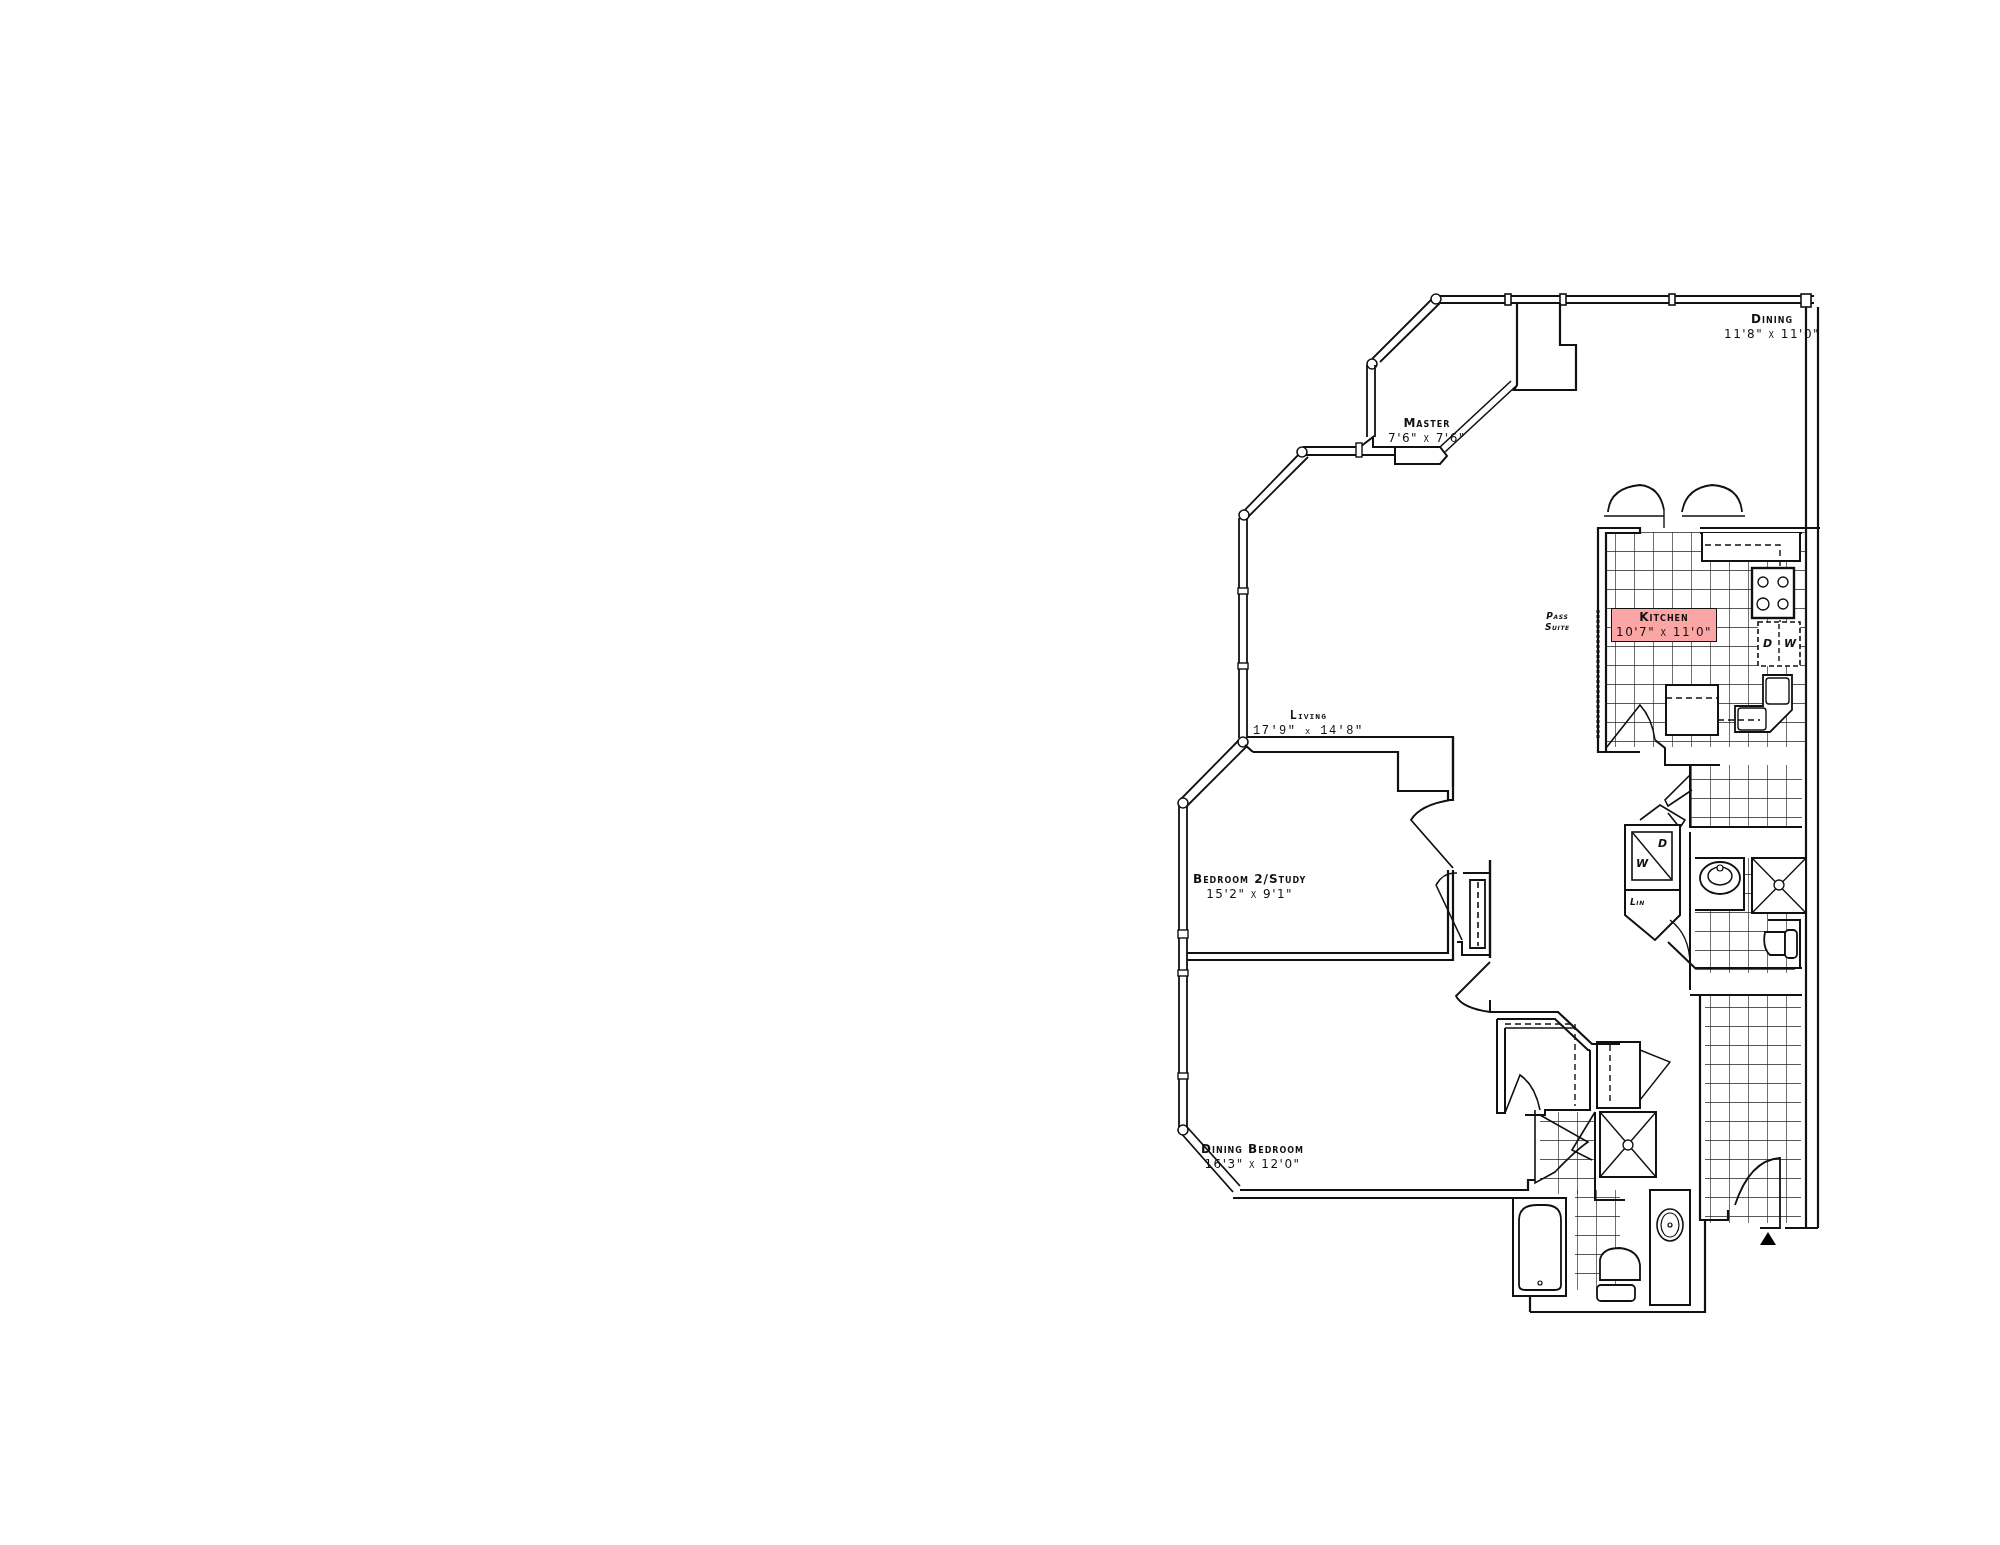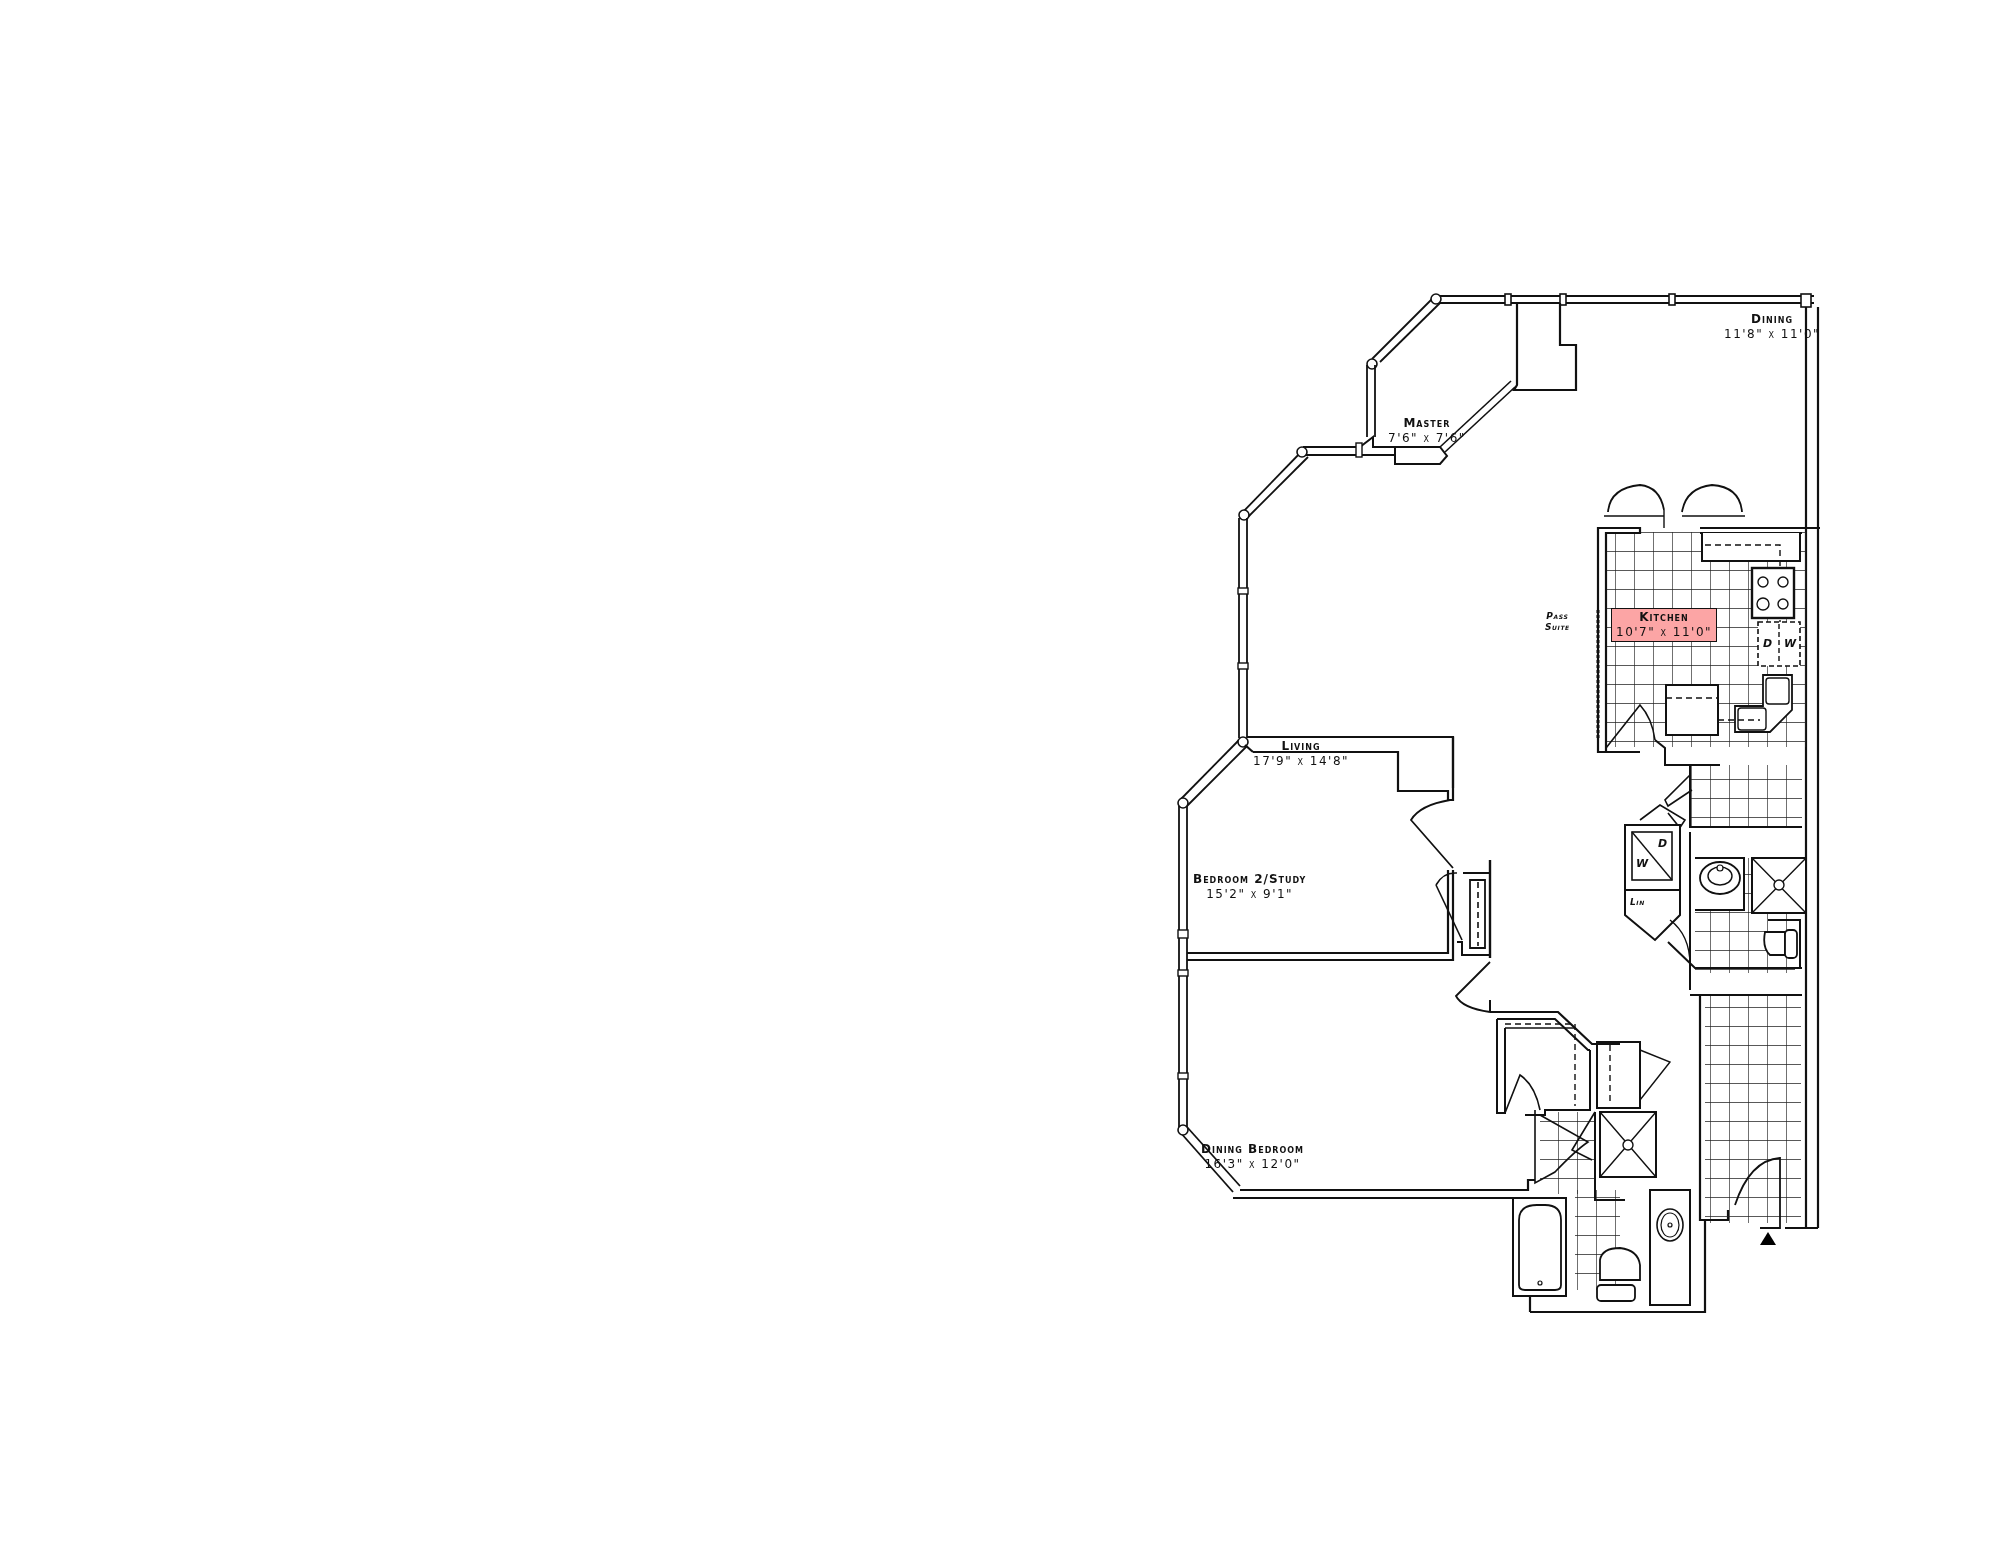--- a/index.html
+++ b/index.html
@@ -443,21 +443,21 @@
   <span class="dims">11'8" x 11'0"</span>
 </div>
 <div class="room-label" style="left:1388px; top:416px;">
   <span>Master</span>
   <span class="dims">7'6" x 7'6"</span>
 </div>
 <div class="room-label" style="left:1611px; top:597px; background:#fca5a5; border:1.5px solid #111; padding:1px 4px;margin-top:11px;">
   <span>Kitchen</span>
   <span class="dims">10'7" x 11'0"</span>
 </div>
-<div class="room-label" style="left:1253px; top:739px;">
+<div class="room-label" style="left:1253px; top:709px;font-family:Liberation Mono, monospace;">
   <span>Living</span>
   <span class="dims">17'9" x 14'8"</span>
 </div>
 <div class="room-label" style="left:1193px; top:872px;">
   <span>Bedroom 2/Study</span>
   <span class="dims">15'2" x 9'1"</span>
 </div>
 <div class="room-label" style="left:1201px; top:1142px;">
   <span>Dining Bedroom</span>
   <span class="dims">16'3" x 12'0"</span>

